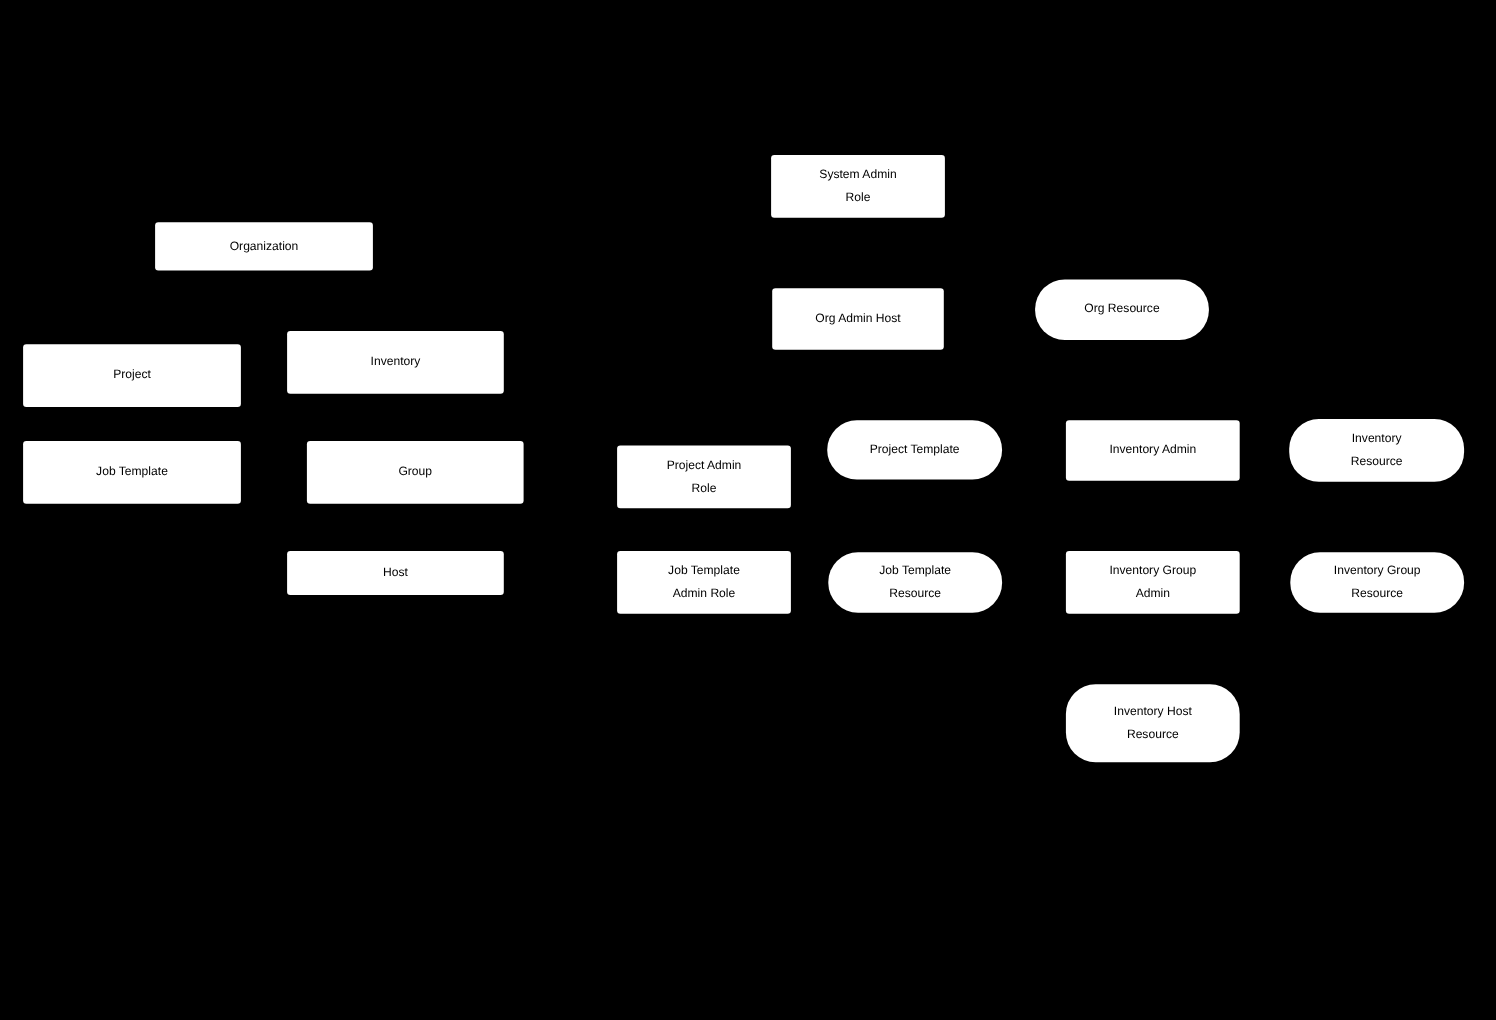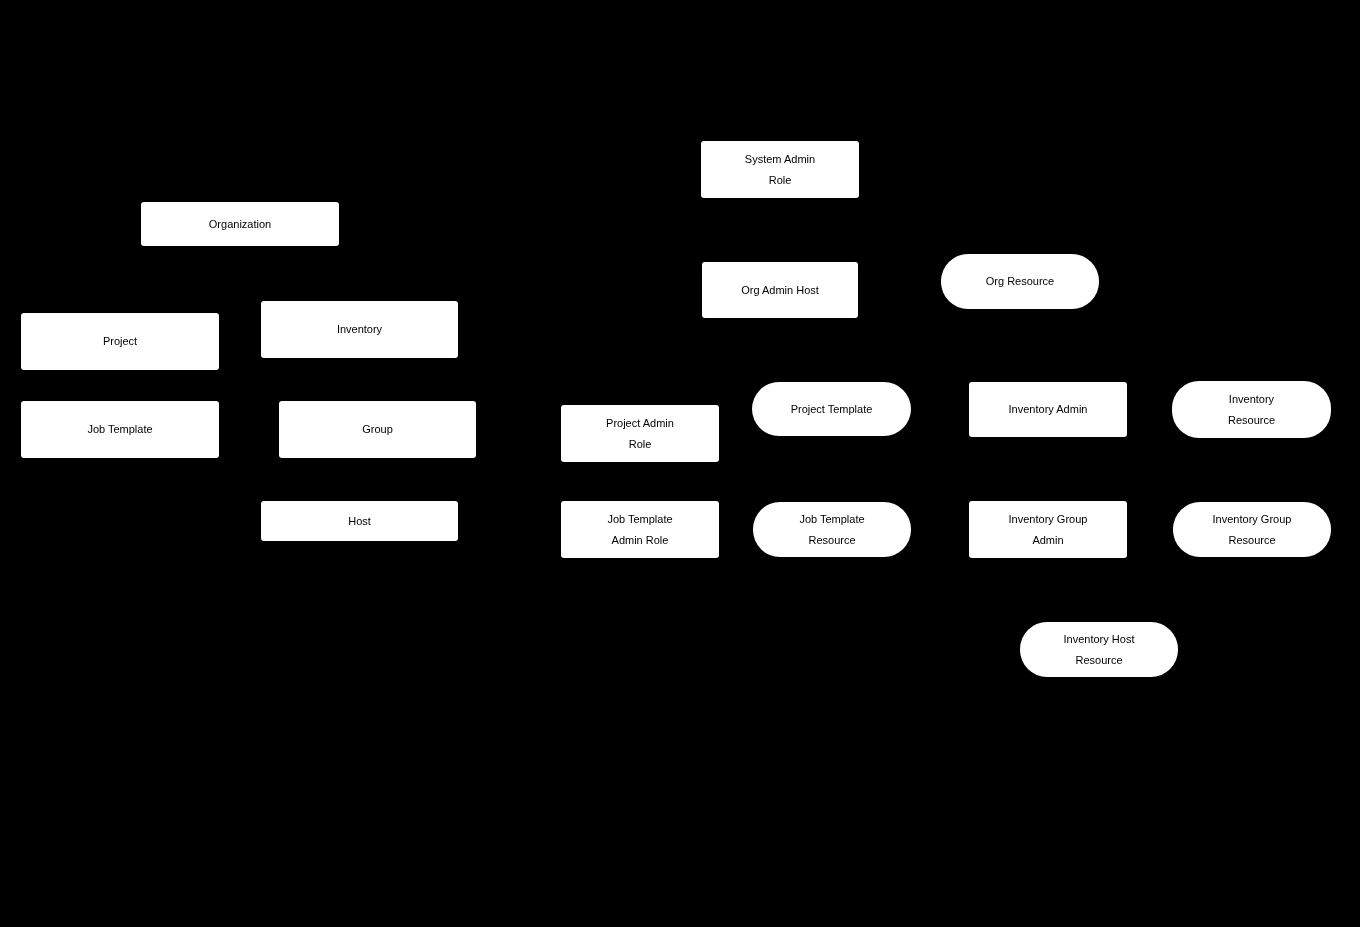--- a/index.html
+++ b/index.html
@@ -76,16 +76,16 @@
 
   <div class="node pill" style="left:753px; top:502px; width:158px; height:55px;">Job Template
 Resource</div>
 
   <div class="node rect" style="left:969px; top:501px; width:158px; height:57px;">Inventory Group
 Admin</div>
 
   <div class="node pill" style="left:1173px; top:502px; width:158px; height:55px;">Inventory Group
 Resource</div>
 
-  <div class="node pill" style="left:1020px; top:622px; width:158px; height:55px;">Inventory Host
+  <div class="node pill" style="left:969px; top:622px; width:158px; height:71px;">Inventory Host
 Resource</div>
 
 </div>
 
 </body></html>

